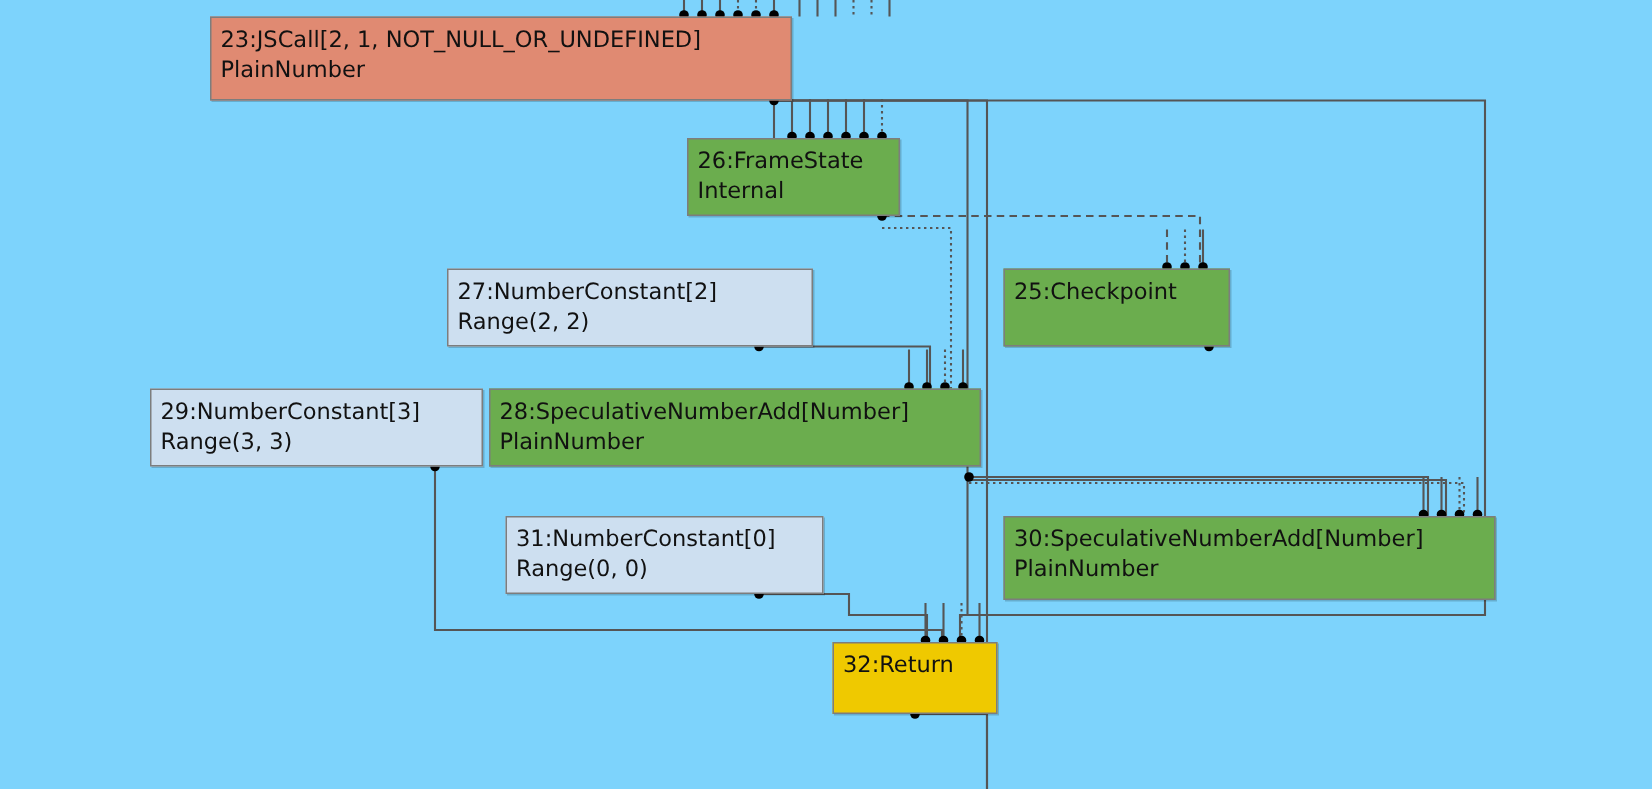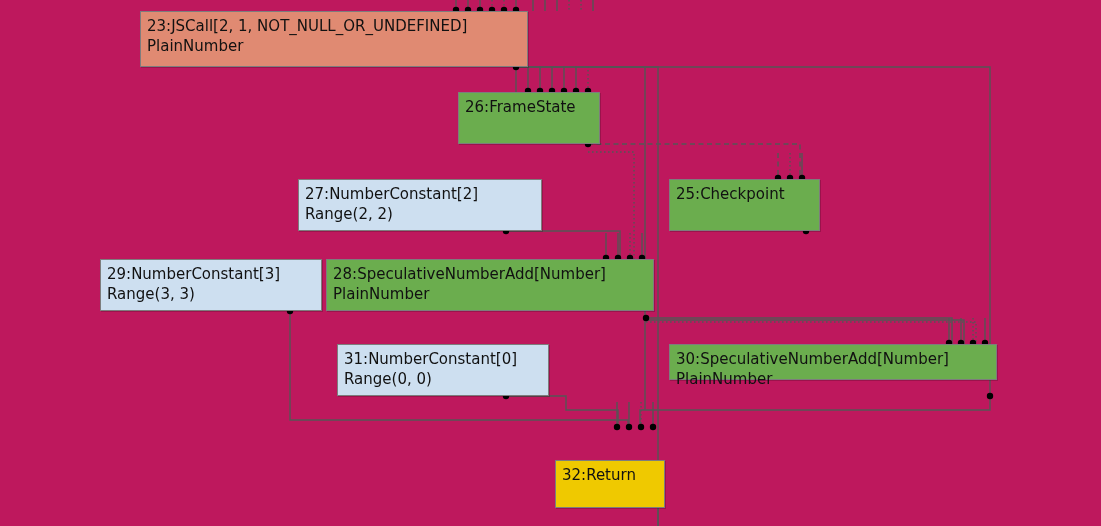--- a/index.html
+++ b/index.html
@@ -3,21 +3,21 @@
 <meta charset="utf-8">
 <style>
   html, body {
     margin: 0; padding: 0;
     background: #f7f7f7;
   }
   #canvas {
     position: relative;
     width: 1101px;
     height: 526px;
-    background: #be185d;
+    background: #7dd3fc;
     overflow: hidden;
     font-family: "DejaVu Sans", "Liberation Sans", sans-serif;
     text-decoration: underline;
   }
   #edge-layer {
     position: absolute;
     left: 0; top: 0;
     width: 1101px; height: 526px;
     pointer-events: none;
   }
@@ -29,21 +29,21 @@
     font-size: 15px;
     line-height: 20px;
     color: #111;
     white-space: nowrap;
     box-shadow: 1px 1px 0 rgba(0,0,0,0.18);
   }
   .node .ln { display: block; }
   .node.kind-call    { background: #e08a72; }
   .node.kind-green   { background: #6bad4e; }
   .node.kind-const   { background: #cddff0; }
-  .node.kind-return  { background: #efc900; margin-top: 32px; }
+  .node.kind-return  { background: #efc900; }
 </style>
 </head>
 <body>
 
 <div id="canvas">
   <svg id="edge-layer" viewBox="0 0 1101 526" width="1101" height="526">
       <polyline points="516,67 990,67 990,396" fill="none" stroke="#555555" stroke-width="1.4"></polyline>
       <polyline points="516,67 516,92" fill="none" stroke="#555555" stroke-width="1.4"></polyline>
       <polyline points="516,67 645,67 645,410" fill="none" stroke="#555555" stroke-width="1.4"></polyline>
       <polyline points="516,67 658,67 658,526" fill="none" stroke="#555555" stroke-width="1.4"></polyline>
@@ -181,41 +181,42 @@
         <circle cx="653" cy="427" r="3.2" fill="#000"></circle>
       </g>
     </svg>
   <div id="node-layer">
       <div class="node kind-call" style="left: 140px; top: 11px; width: 388px; height: 56px;">
         <span class="ln">23:JSCall[2, 1, NOT_NULL_OR_UNDEFINED]</span>
         <span class="ln">PlainNumber</span>
       </div>
       <div class="node kind-green" style="left: 458px; top: 92px; width: 142px; height: 52px;">
         <span class="ln">26:FrameState</span>
+        <span class="ln">Internal</span>
       </div>
       <div class="node kind-const" style="left: 298px; top: 179px; width: 244px; height: 52px;">
         <span class="ln">27:NumberConstant[2]</span>
         <span class="ln">Range(2, 2)</span>
       </div>
       <div class="node kind-green" style="left: 669px; top: 179px; width: 151px; height: 52px;">
         <span class="ln">25:Checkpoint</span>
       </div>
       <div class="node kind-const" style="left: 100px; top: 259px; width: 222px; height: 52px;">
         <span class="ln">29:NumberConstant[3]</span>
         <span class="ln">Range(3, 3)</span>
       </div>
       <div class="node kind-green" style="left: 326px; top: 259px; width: 328px; height: 52px;">
         <span class="ln">28:SpeculativeNumberAdd[Number]</span>
         <span class="ln">PlainNumber</span>
       </div>
       <div class="node kind-const" style="left: 298px; top: 344px; width: 212px; height: 52px; margin-left: 39px;">
         <span class="ln">31:NumberConstant[0]</span>
         <span class="ln">Range(0, 0)</span>
       </div>
-      <div class="node kind-green" style="left: 669px; top: 344px; width: 328px; height: 36px;">
+      <div class="node kind-green" style="left: 669px; top: 344px; width: 328px; height: 56px;">
         <span class="ln">30:SpeculativeNumberAdd[Number]</span>
         <span class="ln">PlainNumber</span>
       </div>
       <div class="node kind-return" style="left: 555px; top: 428px; width: 110px; height: 48px;">
         <span class="ln">32:Return</span>
       </div>
     </div>
 </div>
 
 </body></html>

